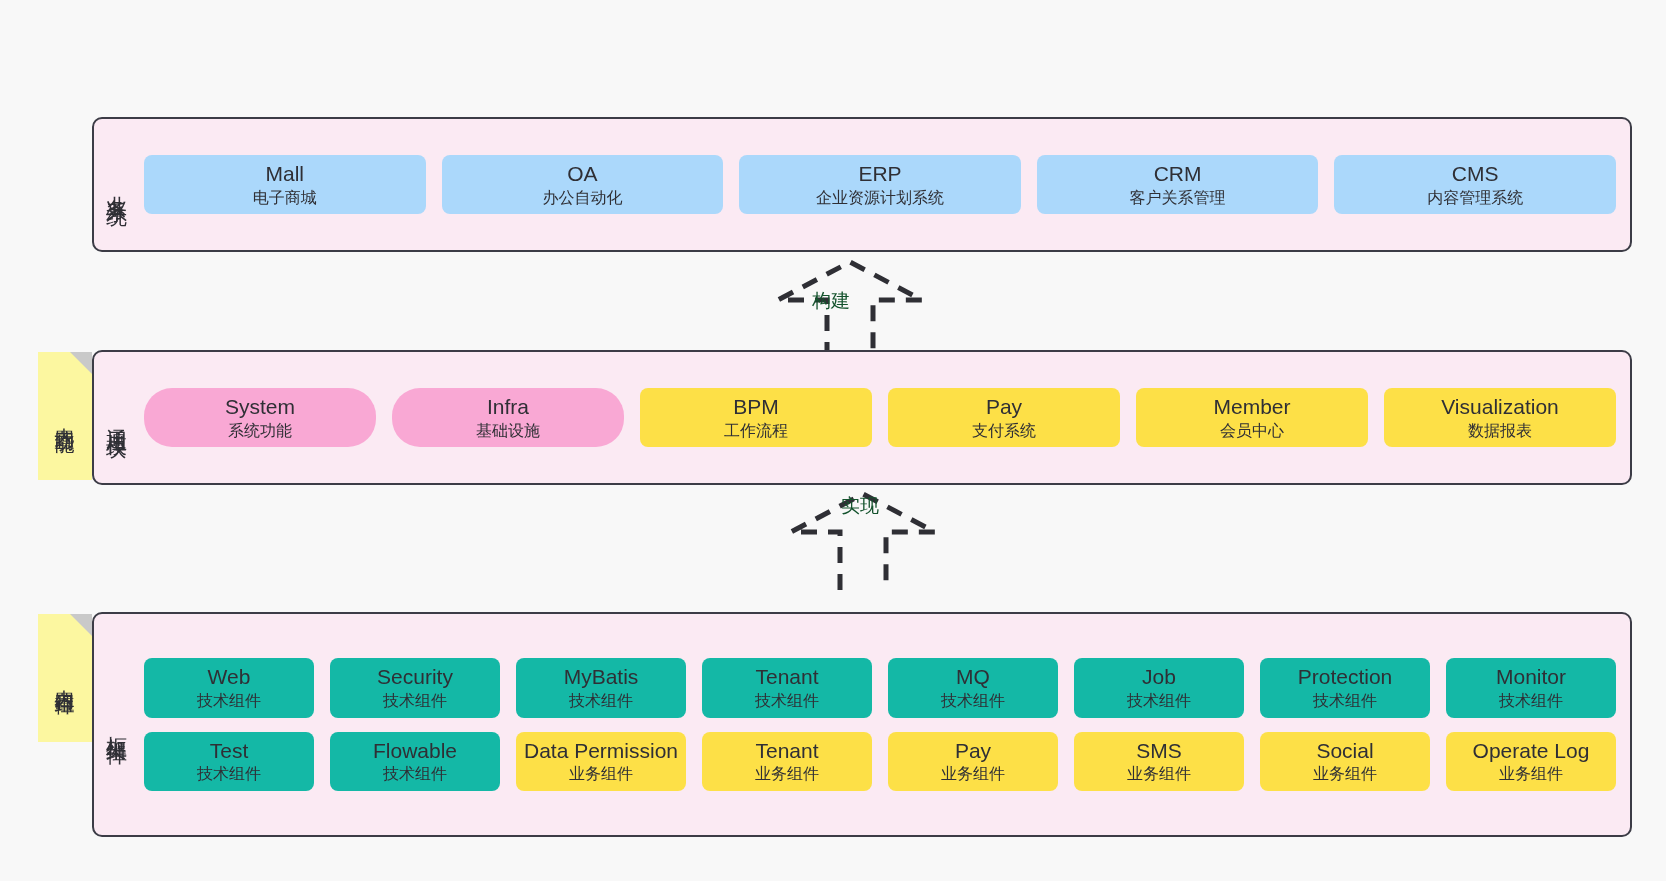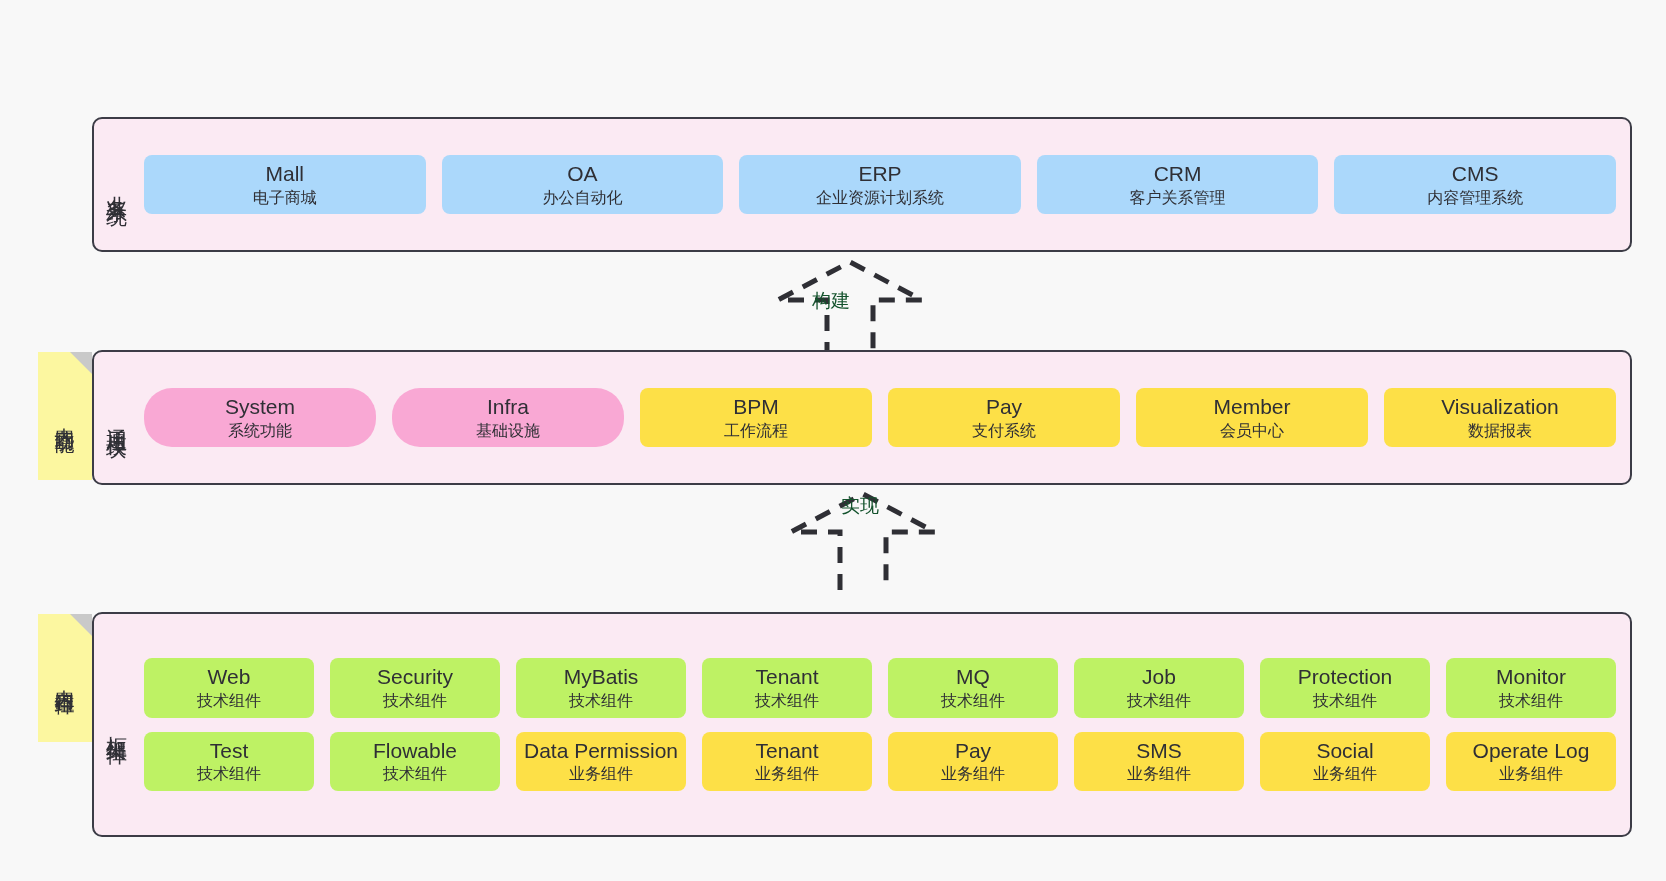--- a/index.html
+++ b/index.html
@@ -73,21 +73,21 @@
     line-height: 1.28;
     padding: 6px 4px;
     user-select: none;
   }
   .node .n-title { font-size: 21px; }
   .node .n-sub   { font-size: 16px; }
 
   .c-blue       { background: #abd8fb; }
   .c-red        { background: #f9a8d4; border-radius: 28px; }
   .c-pink       { background: #fde047; }
-  .c-green      { background: #bef264; }
+  .c-green      { background: #14b8a6; }
   .c-lightgreen { background: #fde047; }
 
   
   .sticky {
     position: absolute;
     width: 54px;
     background: #fcf7a0;
     color: #2f2f35;
     font-size: 20px;
     display: flex;

